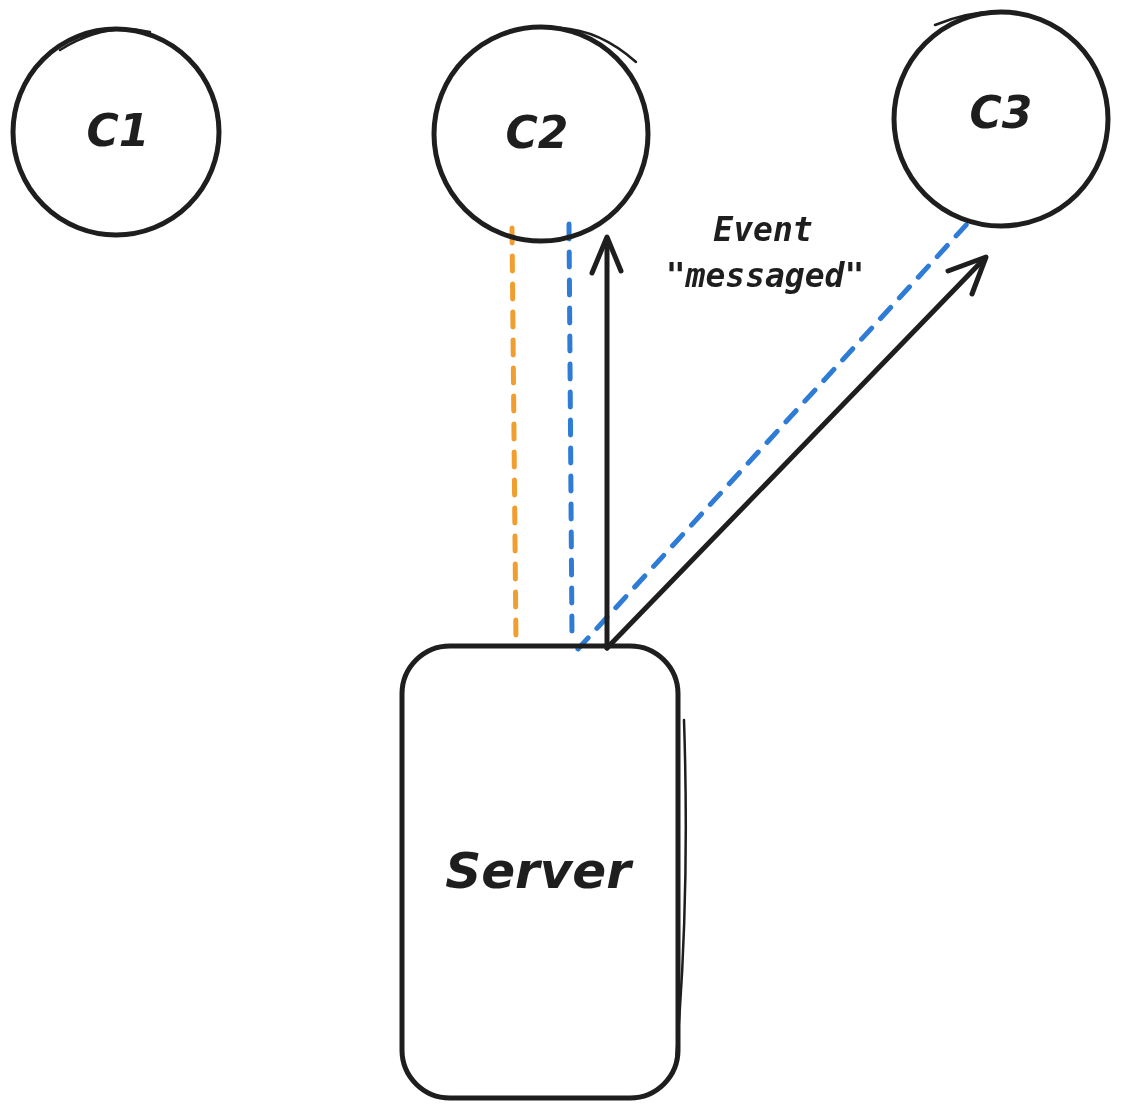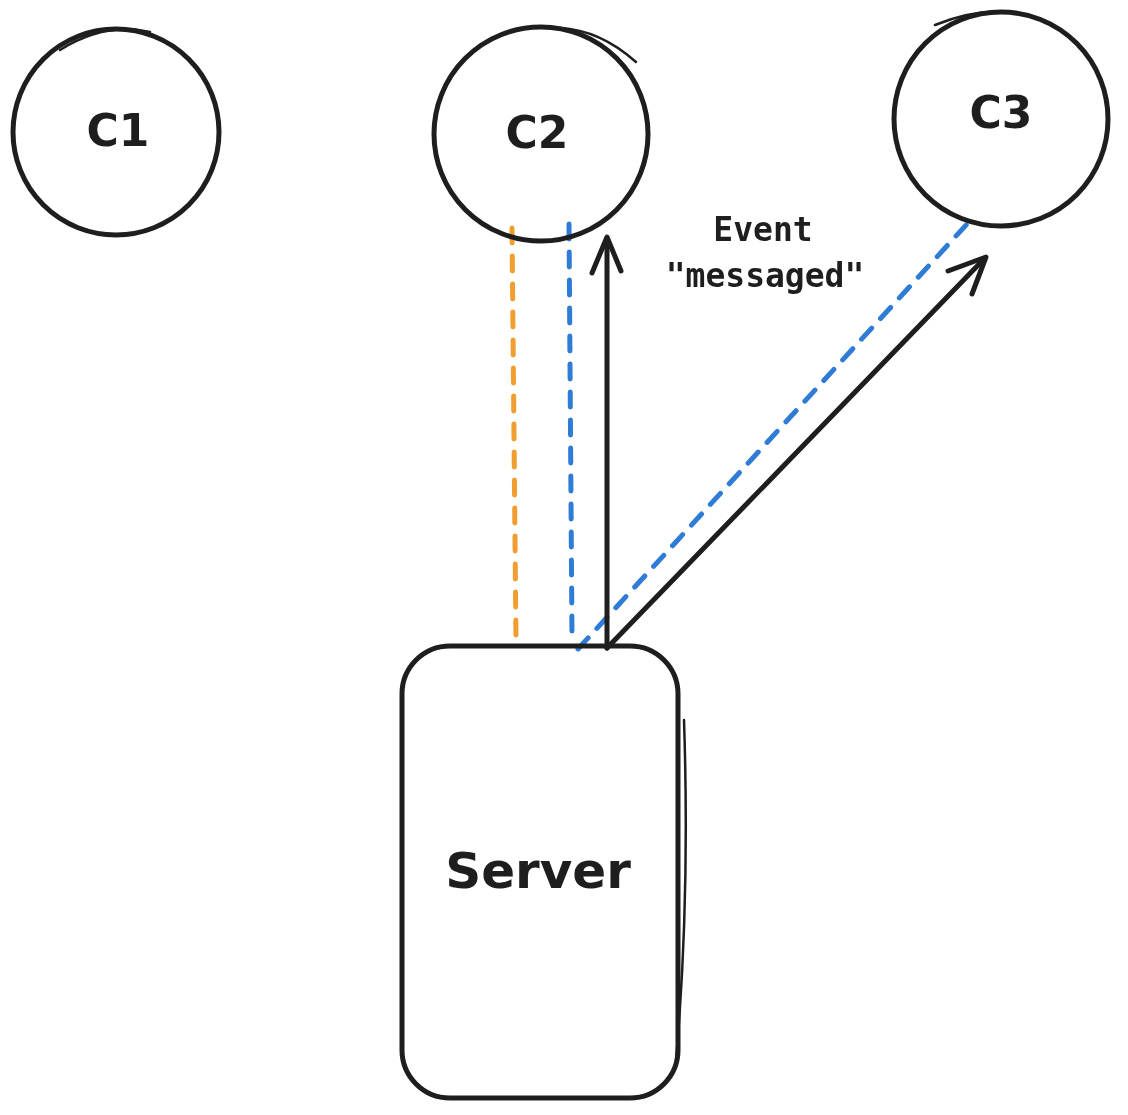--- a/index.html
+++ b/index.html
@@ -6,20 +6,21 @@
     margin: 0;
     padding: 0;
     background: #ffffff;
   }
   .canvas {
     position: relative;
     width: 1128px;
     height: 1115px;
     background: #ffffff;
     overflow: hidden;
+    font-style: italic;
   }
   svg { display: block; }
   .ink {
     stroke: #1e1e1e;
     stroke-width: 5;
     fill: none;
     stroke-linecap: round;
     stroke-linejoin: round;
   }
   .thin-ink {

